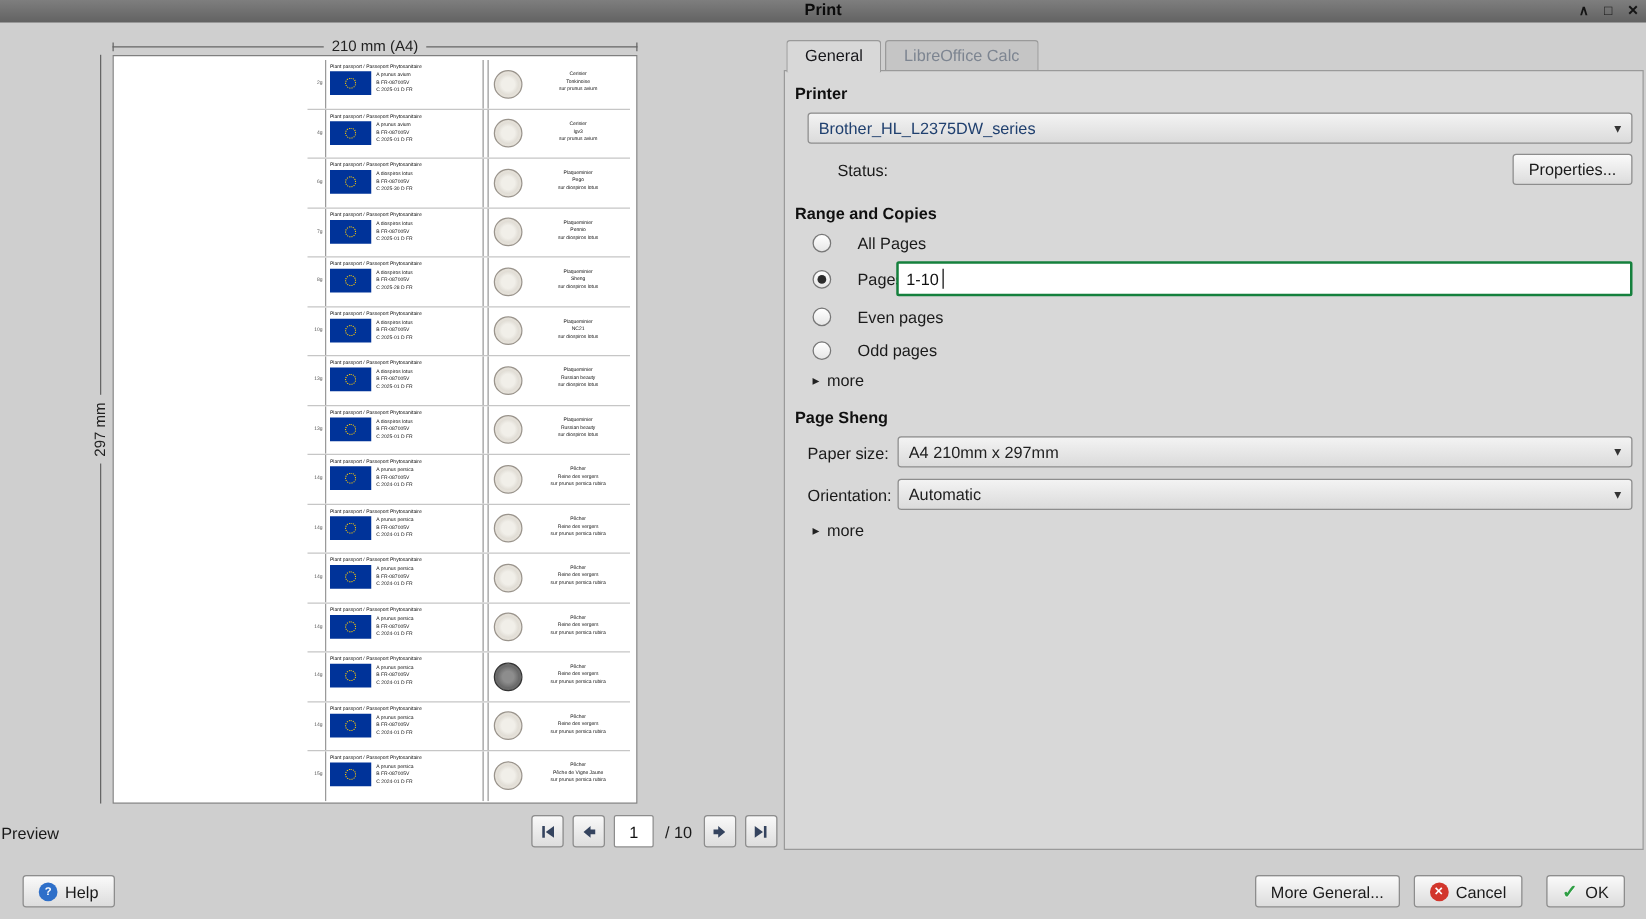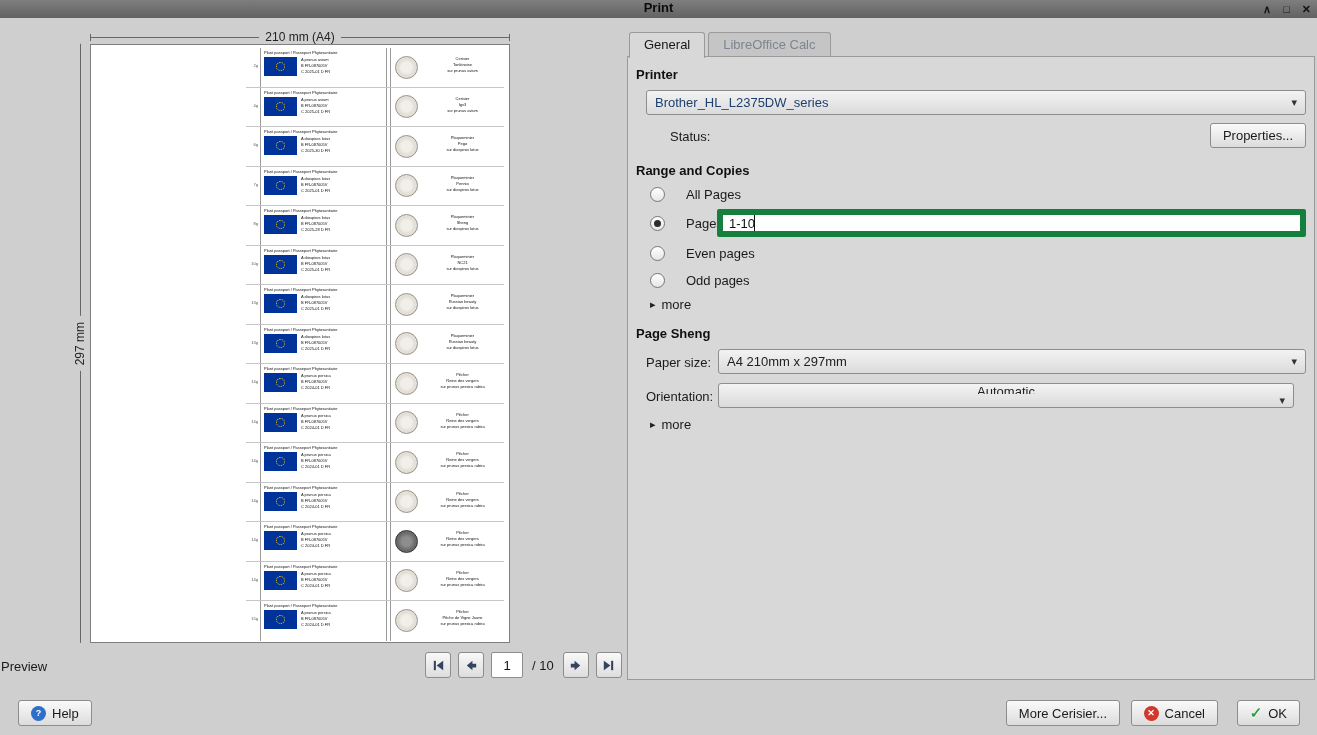--- a/index.html
+++ b/index.html
@@ -74,21 +74,21 @@
   .btn { height:26px; border:1px solid #8d8d8d; border-radius:3px; background:linear-gradient(#fafafa,#dcdcdc);
     display:inline-flex; align-items:center; gap:6px; padding:0 12px; font-size:13px; color:#1a1a1a; cursor:pointer;
     font-family:"Liberation Sans",sans-serif;margin-left:32px; }
   .props-btn { position:absolute; right:8px; top:66px; height:25px; }
 
   .radio-row { position:absolute; display:flex; align-items:center; gap:21px; cursor:pointer; }
   .radio { width:15px; height:15px; border-radius:50%; border:1px solid #777; background:linear-gradient(#ffffff,#e6e6e6); flex:none; }
   .radio.checked::after { content:""; display:block; width:7px; height:7px; border-radius:50%; background:#2c2c2c; margin:3px; }
 
   .pages-wrap { position:absolute; left:89px; right:8px; top:152px; height:28px; }
-  .pages-input { width:100%; height:100%; border:6px solid #15803d; border-radius:2px; background:#fff;
+  .pages-input { width:100%; height:100%; border:2px solid #15803d; border-radius:2px; background:#fff;
     padding:0 6px; font-size:13px; color:#111; font-family:"Liberation Sans",sans-serif; outline:none; }
   .caret { position:absolute; left:37px; top:6px; width:1px; height:16px; background:#111; }
 
   .expander { position:absolute; display:flex; align-items:center; gap:6px; cursor:pointer; font-size:13px; color:#1a1a1a; }
   .expander .tri { font-size:11px; color:#222; }
 
   
   .footer-btn { position:absolute; top:700px; }
   .icon-circle { width:15px; height:15px; border-radius:50%; display:inline-flex; align-items:center; justify-content:center;
     color:#fff; font-size:9px; font-weight:bold; flex:none; }
@@ -596,40 +596,40 @@
 
       <div class="sec-title" style="top:269px;">Page Sheng</div>
 
       <div class="flabel" style="left:18px; top:298px;">Paper size:</div>
       <div class="combo" style="left:90px; right:8px; top:292px;">
         <span class="ctext">A4 210mm x 297mm</span>
         <span class="arrow">▾</span>
       </div>
 
       <div class="flabel" style="left:18px; top:332px;">Orientation:</div>
-      <div class="combo" style="left:90px; right:20px; top:326px;flex-direction:column;">
+      <div class="combo" style="left:90px; right:8px; top:326px;">
         <span class="ctext">Automatic</span>
         <span class="arrow">▾</span>
       </div>
 
       <div class="expander" style="left:22px; top:360px;">
         <span class="tri">▸</span>
         <span>more</span>
       </div>
 
     </div>
   </div>
 
   <button class="btn footer-btn" style="left:-14px;">
     <span class="icon-circle icon-help">?</span>
     <span>Help</span>
   </button>
 
   <button class="btn footer-btn" style="right:197px;">
-    <span>More Cerisier...</span>
+    <span>More General...</span>
   </button>
 
   <button class="btn footer-btn" style="right:99px;">
     <span class="icon-circle icon-cancel">✕</span>
     <span>Cancel</span>
   </button>
 
   <button class="btn footer-btn" style="right:17px;">
     <span class="icon-check">✓</span>
     <span>OK</span>

